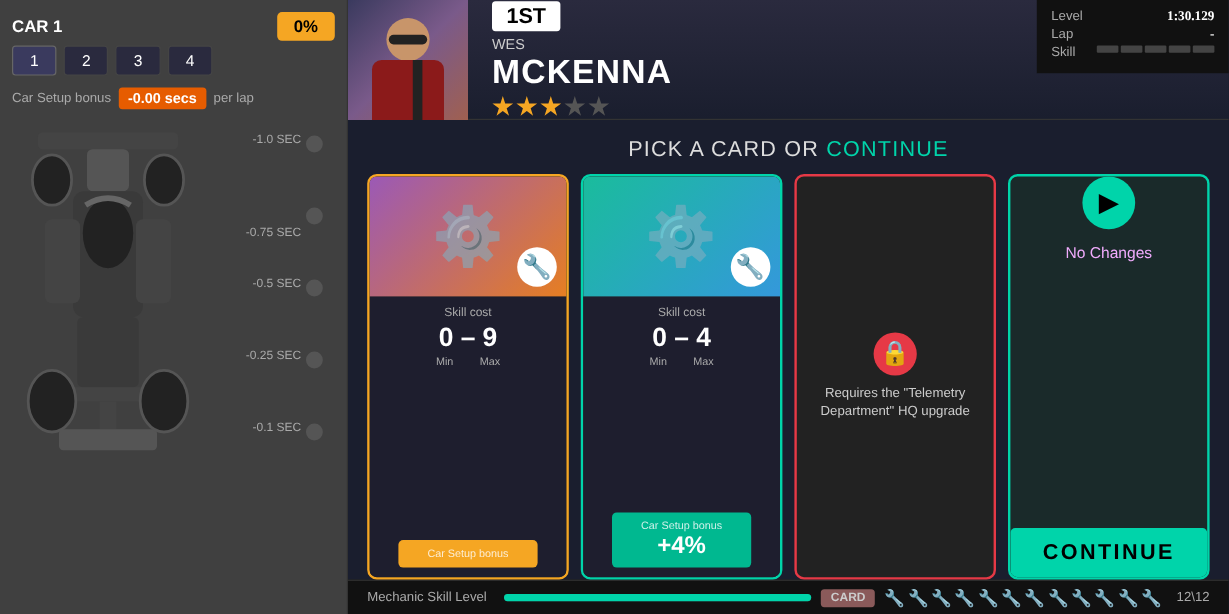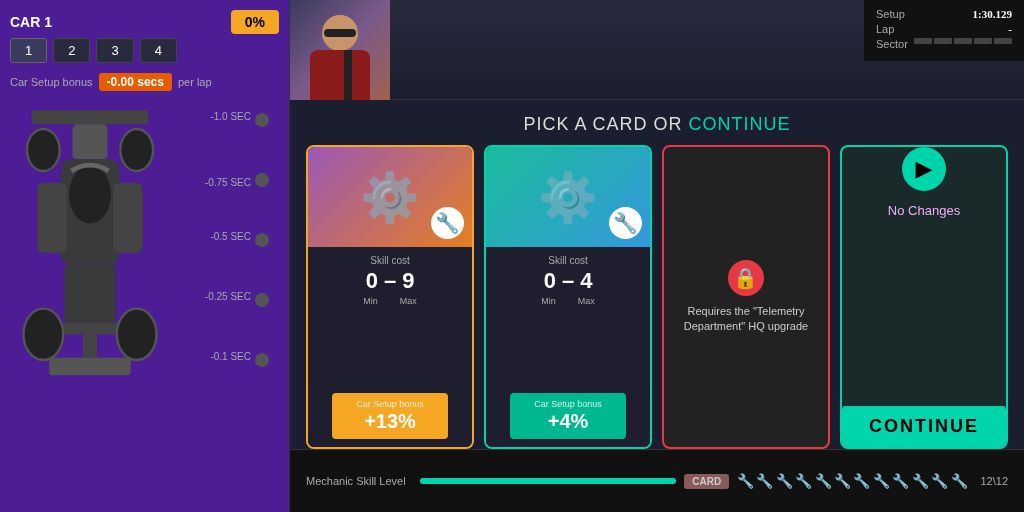--- a/index.html
+++ b/index.html
@@ -9,21 +9,21 @@
       overflow: hidden;
       background: #1a1a2e;
       font-family: 'Arial', sans-serif;
       color: #fff;
       display: flex;
     }
 
     
     .left-panel {
       width: 290px;
-      background: #4c1d95;
+      background: #404040;
       border-right: 1px solid #333;
       padding: 10px;
       flex-shrink: 0;
       position: relative;
     }
     .left-header {
       display: flex;
       justify-content: space-between;
       align-items: center;
       margin-bottom: 4px;
@@ -439,21 +439,21 @@
       border-radius: 4px;
       width: 100%;
       text-align: center;
       margin-top: auto;
     }
 
     
     .bottom-bar {
       display: flex;
       align-items: center;
-      padding: 23px 16px;
+      padding: 6px 16px;
       gap: 8px;
       border-top: 1px solid #333;
       background: #111;
     }
     .mechanic-skill-label {
       font-size: 11px;
       color: #aaa;
       white-space: nowrap;
       margin-right: 6px;
     }
@@ -508,21 +508,21 @@
   </div>
   <div class="setup-bonus-row">
     <span>Car Setup bonus</span>
     <span class="setup-bonus-value">-0.00 secs</span>
     <span class="per-lap">per lap</span>
   </div>
   <div class="car-diagram-area">
 
     <span class="sec-label" style="top:10px">-1.0 SEC</span>
     <div class="sec-dot" style="top:12px"></div>
-    <span class="sec-label" style="top:76px">-0.75 SEC</span>
+    <span class="sec-label" style="top:88px">-0.75 SEC</span>
     <div class="sec-dot" style="top:72px"></div>
     <span class="sec-label" style="top:130px">-0.5 SEC</span>
     <div class="sec-dot" style="top:132px"></div>
     <span class="sec-label" style="top:190px">-0.25 SEC</span>
     <div class="sec-dot" style="top:192px"></div>
     <span class="sec-label" style="top:250px">-0.1 SEC</span>
     <div class="sec-dot" style="top:252px"></div>
 
     <svg class="car-svg" viewBox="0 0 120 300" xmlns="http://www.w3.org/2000/svg">
 
@@ -561,31 +561,43 @@
   <div class="top-area">
     <div class="driver-portrait">
       <div class="driver-portrait-inner">
         <div class="driver-head"></div>
         <div class="driver-glasses"></div>
         <div class="driver-body">
           <div class="driver-jacket-stripe"></div>
         </div>
       </div>
     </div>
+    <div class="driver-info">
+      <div class="position-badge">1ST</div>
+      <div class="driver-name-small">WES</div>
+      <div class="driver-name-big">MCKENNA</div>
+      <div class="stars">
+        <div class="star filled"></div>
+        <div class="star filled"></div>
+        <div class="star filled"></div>
+        <div class="star empty"></div>
+        <div class="star empty"></div>
+      </div>
+    </div>
     <div class="stats-top-right">
       <div class="stat-row">
-        <span class="stat-label">Setup</span>
+        <span class="stat-label">Level</span>
         <span class="stat-value">1:30.129</span>
       </div>
       <div class="stat-row">
         <span class="stat-label">Lap</span>
         <span class="stat-value">-</span>
       </div>
       <div class="stat-row">
-        <span class="stat-label">Sector</span>
+        <span class="stat-label">Skill</span>
         <div class="stat-dash">
           <div class="stat-dash-bar"></div>
           <div class="stat-dash-bar"></div>
           <div class="stat-dash-bar"></div>
           <div class="stat-dash-bar"></div>
           <div class="stat-dash-bar"></div>
         </div>
       </div>
     </div>
   </div>
@@ -608,21 +620,20 @@
           <span>0</span>
           <span>–</span>
           <span>9</span>
         </div>
         <div class="skill-min-max">
           <span>Min</span>
           <span>Max</span>
         </div>
         <div class="card-bonus">
           <div class="card-bonus-label">Car Setup bonus</div>
-          <div class="card-bonus-value">+13%</div>
         </div>
       </div>
     </div>
 
     <div class="card card-teal">
       <div class="card-image card-image-teal">
         <div class="card-icon-wrap">⚙️</div>
         <div class="small-wrench">🔧</div>
       </div>
       <div class="card-body">

